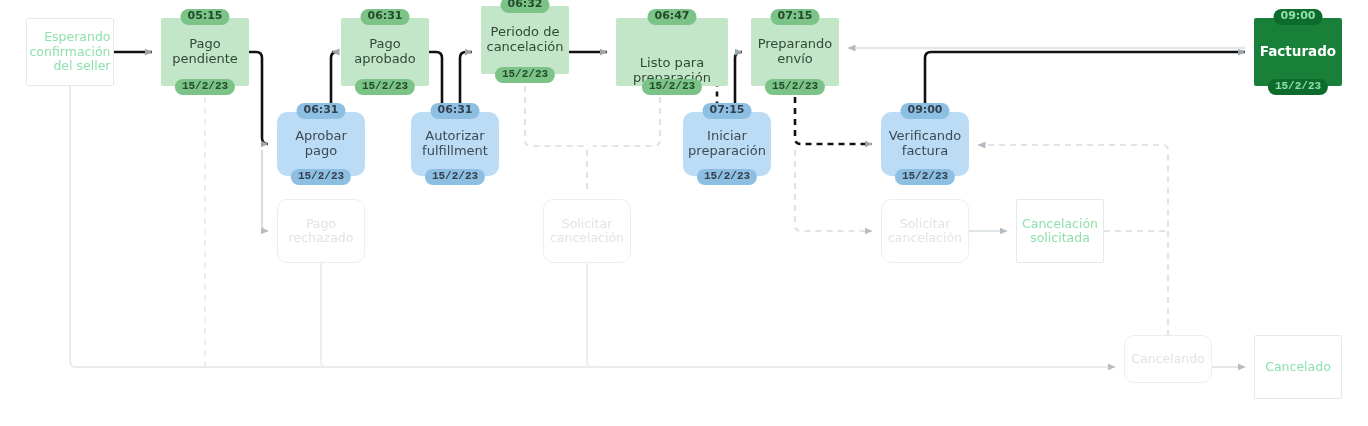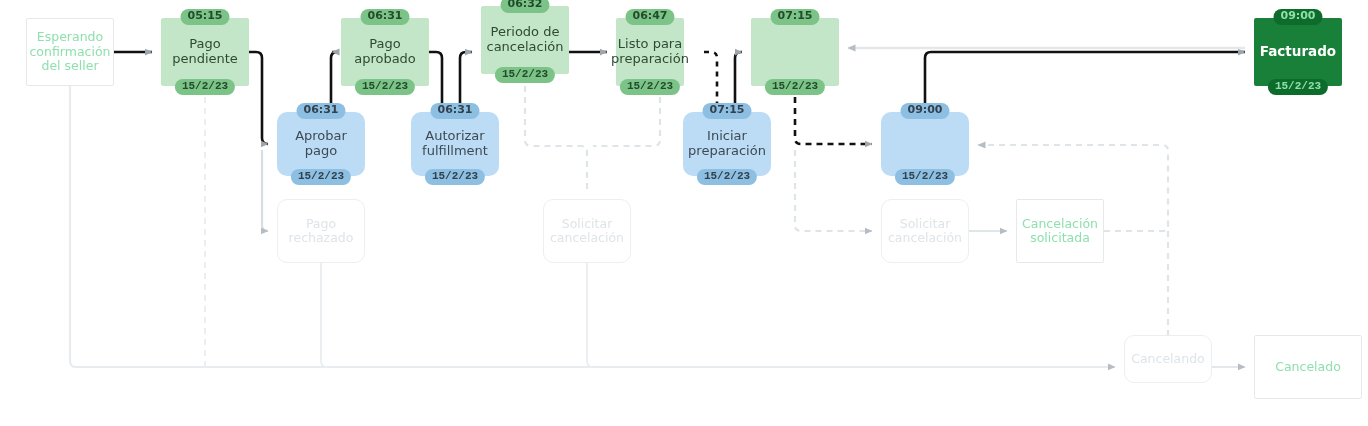--- a/index.html
+++ b/index.html
@@ -142,21 +142,21 @@
       <path d="M205,86 L205,367" stroke="#eceff1" stroke-width="2" stroke-dasharray="6 5"></path>
       <path d="M321,263 L321,361 Q321,367 327,367" stroke="#eceff1" stroke-width="2"></path>
       <path d="M587,263 L587,361 Q587,367 593,367" stroke="#eceff1" stroke-width="2"></path>
 
       <path d="M1212,367 L1245,367" stroke="#e4e8ea" stroke-width="2.2" marker-end="url(#arrAL)"></path>
 
     </g>
   </svg>
 
   <div id="nodes">
-      <div class="node state-idle" style="left: 26px; top: 18px; width: 88px; height: 68px;">
+      <div class="node state-idle" style="left: 26px; top: 18px; width: 88px; height: 68px; text-align: right;">
         <span class="label">Esperando
 confirmación
 del seller</span>
       </div>
       <div class="node state-green" style="left: 161px; top: 18px; width: 88px; height: 68px;">
         <span class="badge top">05:15</span>
         <span class="label">Pago
 pendiente</span>
         <span class="badge bottom">15/2/23</span>
       </div>
@@ -185,54 +185,58 @@
       <div class="node state-green" style="left: 481px; top: 6px; width: 88px; height: 68px;">
         <span class="badge top">06:32</span>
         <span class="label">Periodo de
 cancelación</span>
         <span class="badge bottom">15/2/23</span>
       </div>
       <div class="node action-idle" style="left: 543px; top: 199px; width: 88px; height: 64px;">
         <span class="label">Solicitar
 cancelación</span>
       </div>
-      <div class="node state-green" style="left: 616px; top: 18px; width: 68px; height: 68px;">
+      <div class="node state-green" style="left: 616px; top: 18px; width: 112px; height: 68px; justify-content: flex-end;">
         <span class="badge top">06:47</span>
         <span class="label">Listo para
 preparación</span>
         <span class="badge bottom">15/2/23</span>
       </div>
       <div class="node action-blue" style="left: 683px; top: 112px; width: 88px; height: 64px;">
         <span class="badge top">07:15</span>
         <span class="label">Iniciar
 preparación</span>
         <span class="badge bottom">15/2/23</span>
       </div>
       <div class="node state-green" style="left: 751px; top: 18px; width: 88px; height: 68px;">
         <span class="badge top">07:15</span>
+        <span class="label">Preparando
+envío</span>
         <span class="badge bottom">15/2/23</span>
       </div>
       <div class="node action-blue" style="left: 881px; top: 112px; width: 88px; height: 64px;">
         <span class="badge top">09:00</span>
+        <span class="label">Verificando
+factura</span>
         <span class="badge bottom">15/2/23</span>
       </div>
       <div class="node action-idle" style="left: 881px; top: 199px; width: 88px; height: 64px;">
         <span class="label">Solicitar
 cancelación</span>
       </div>
       <div class="node state-idle" style="left: 1016px; top: 199px; width: 88px; height: 64px;">
         <span class="label">Cancelación
 solicitada</span>
       </div>
       <div class="node state-final" style="left: 1254px; top: 18px; width: 88px; height: 68px;">
         <span class="badge top">09:00</span>
         <span class="label">Facturado</span>
         <span class="badge bottom">15/2/23</span>
       </div>
       <div class="node action-idle" style="left: 1124px; top: 335px; width: 88px; height: 48px;">
         <span class="label">Cancelando</span>
       </div>
-      <div class="node state-idle" style="left: 1254px; top: 335px; width: 108px; height: 64px;">
+      <div class="node state-idle" style="left: 1254px; top: 335px; width: 88px; height: 64px;">
         <span class="label">Cancelado</span>
       </div>
     </div>
 
 </div>
 
 </body></html>

